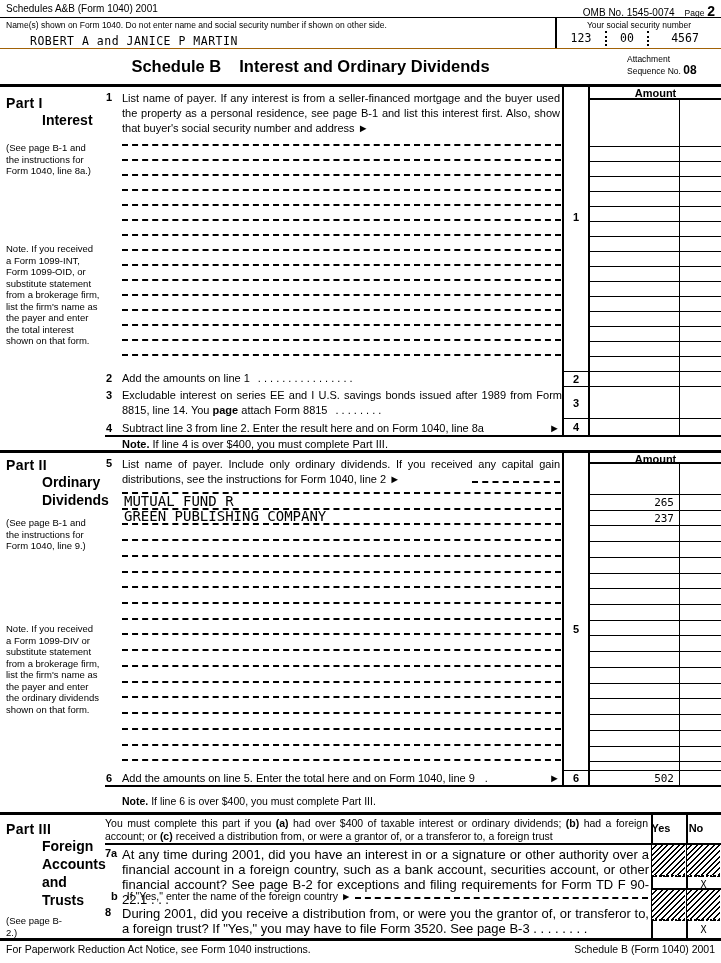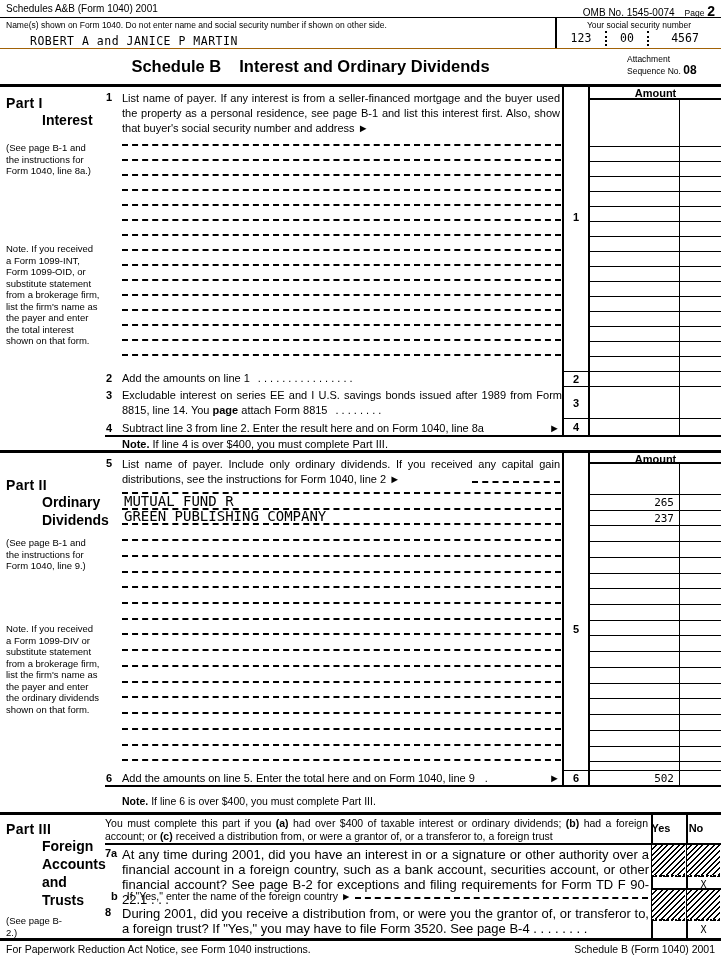--- a/index.html
+++ b/index.html
@@ -288,21 +288,21 @@
         <div class="num">4</div>
         <div class="amt"></div>
           <div class="cts"></div>
       </div>
       <div class="noterow"><b>Note.</b><span> If line 4 is over $400, you must complete Part III.</span></div>
     </div>
   </div>
 
   <div class="part part2">
     <div class="sidebar">
-      <div class="p-label" style="margin-top:24px">Part II</div>
+      <div class="p-label" style="margin-top:4px">Part II</div>
       <div class="p-head" style="width:90px">Ordinary Dividends</div>
       <div class="p-see" style="margin-top:8px">(See page B-1 and the instructions for Form 1040, line 9.)</div>
       <div class="p-note" style="position:absolute; top:170px">Note. If you received a Form 1099-DIV or substitute statement from a brokerage firm, list the firm's name as the payer and enter the ordinary dividends shown on that form.</div>
     </div>
 
     <span class="lnum" style="top:4px">5</span>
     <div class="instr" style="top:4px">List name of payer. Include only ordinary dividends. If you received any capital gain distributions, see the instructions for Form 1040, line 2 ►</div>
     <div class="lead5"></div>
     <div class="nmark" style="top:170px">5</div>
 
@@ -504,21 +504,21 @@
     <div class="xmark" style="left:686px; top:64px">X</div>
     <div class="p3-hline" style="top:73px; left:651px"></div>
 
     <div class="q7b-row">
       <span class="bq">b</span>
       <span class="txt">If "Yes," enter the name of the foreign country ►</span>
       <span class="dashfill"></span>
     </div>
 
     <span class="q-num" style="left:105px; top:91px">8</span>
-    <div class="q-text" style="top:91px"><span>During 2001, did you receive a distribution from, or were you the grantor of, or transferor to, a foreign trust? If "Yes," you may have to file Form 3520. See page B-4</span><span>  .    .    .    .    .    .    .    .</span></div>
+    <div class="q-text" style="top:91px"><span>During 2001, did you receive a distribution from, or were you the grantor of, or transferor to, a foreign trust? If "Yes," you may have to file Form 3520. See page B-3</span><span>  .    .    .    .    .    .    .    .</span></div>
 
     <div class="hatch" style="left:652px; top:75px; height:31px"></div>
     <div class="hatch" style="left:687px; top:75px; height:31px"></div>
     <div class="xmark" style="left:686px; top:109px">X</div>
   </div>
 
   <div class="bottom-line"></div>
   <div class="footer-l">For Paperwork Reduction Act Notice, see Form 1040 instructions.</div>
   <div class="footer-r">Schedule B (Form 1040) 2001</div>
 

